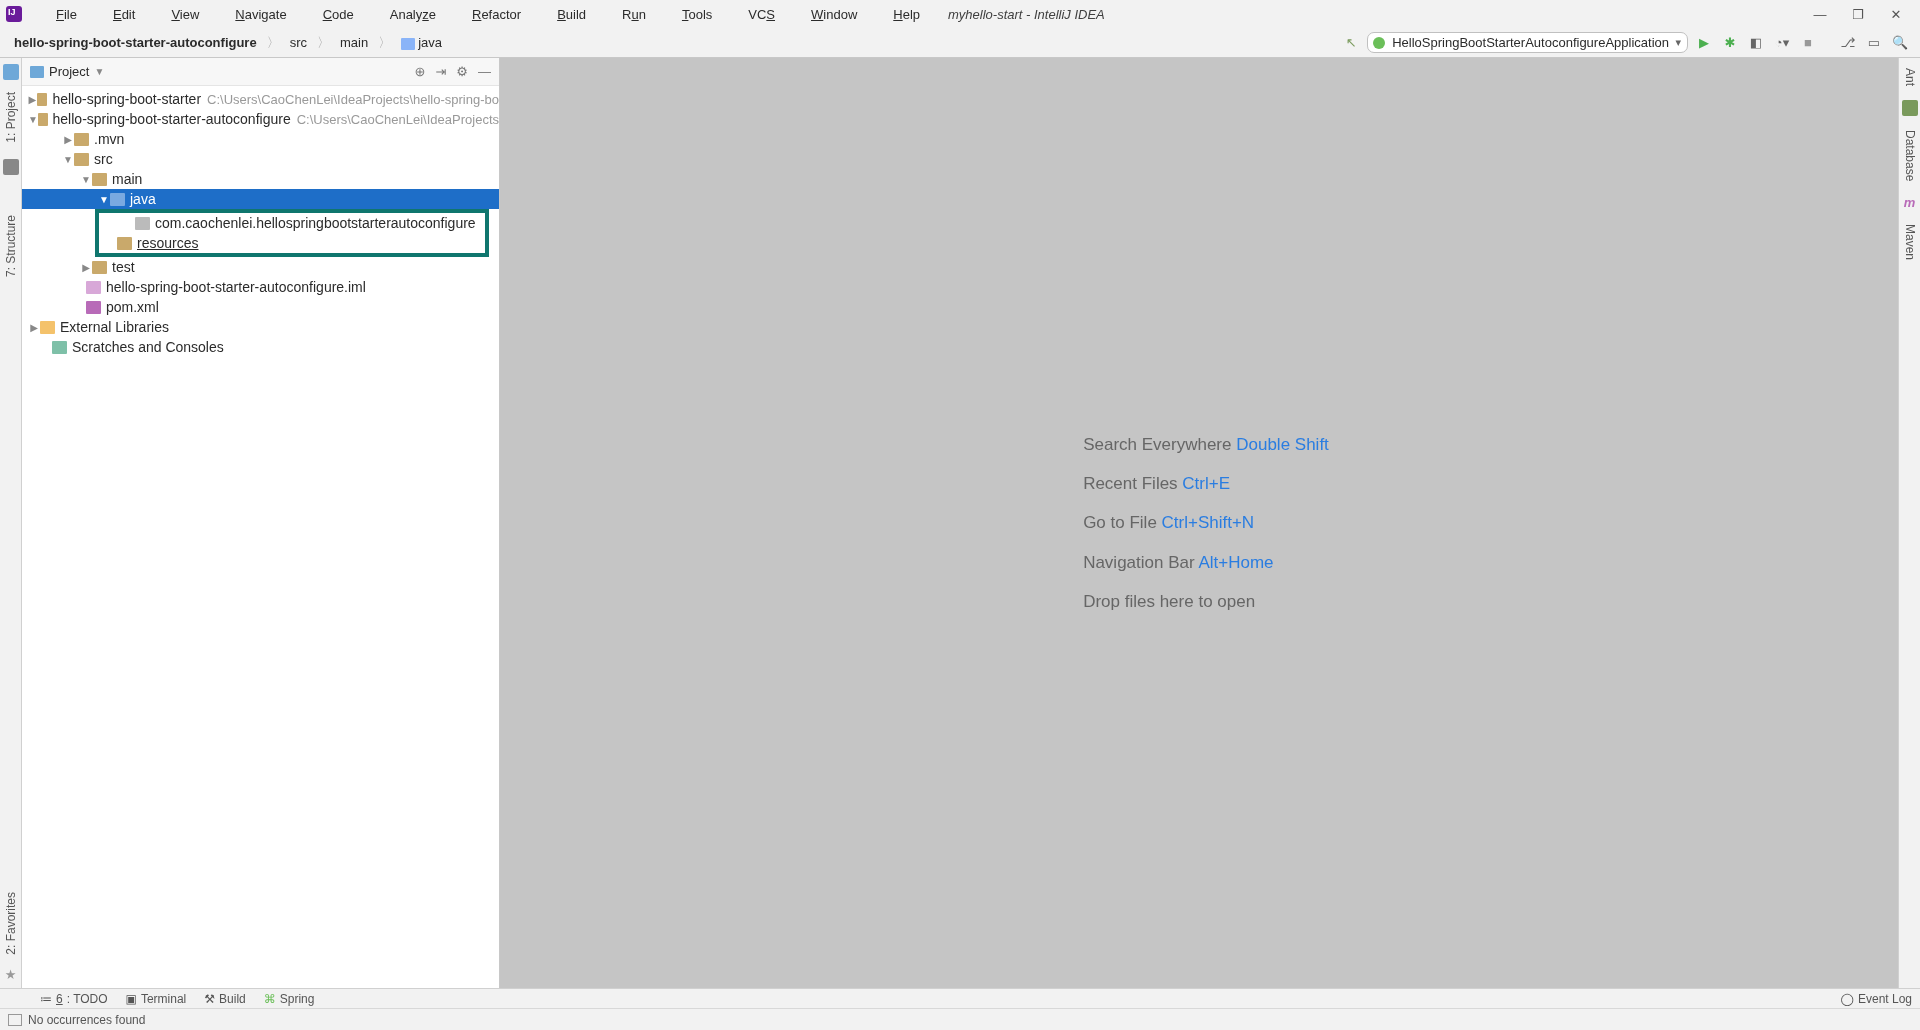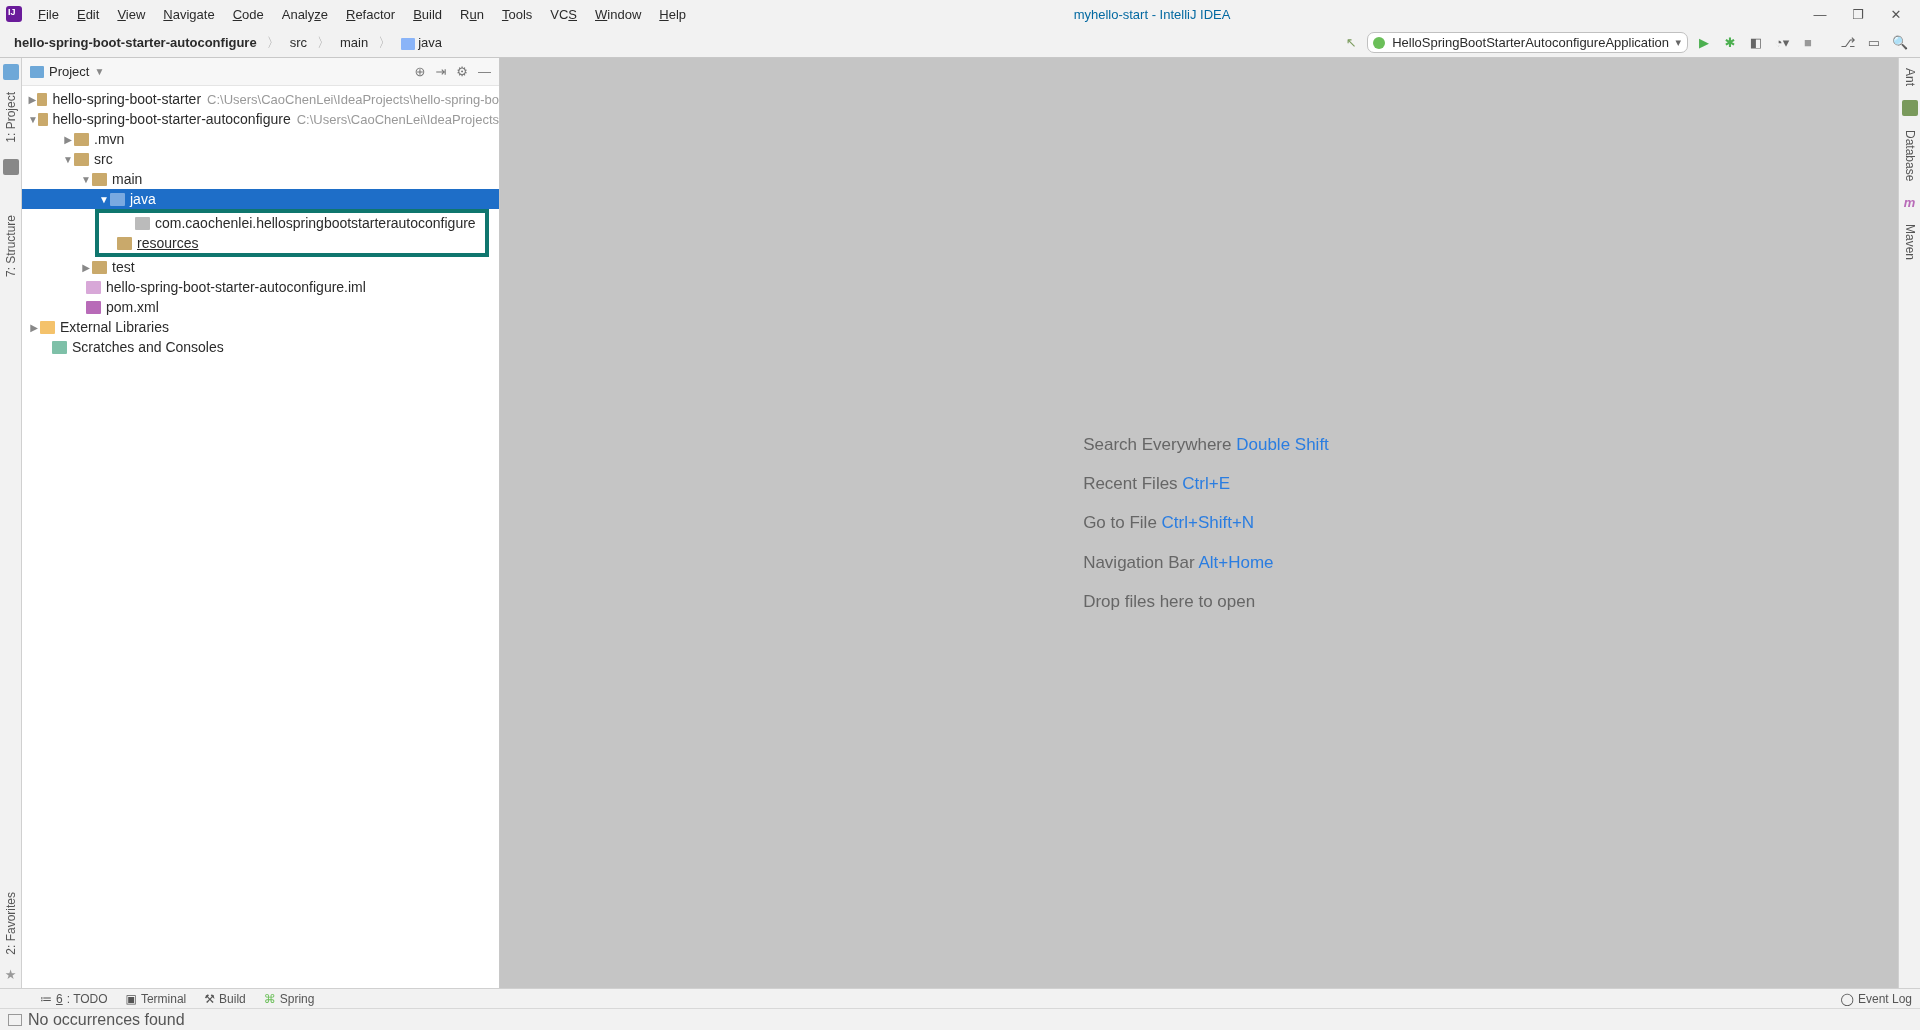--- a/index.html
+++ b/index.html
@@ -1,22 +1,22 @@
 <!DOCTYPE html>
 <html><head>
 <meta charset="utf-8">
 <style>
 * { margin:0; padding:0; box-sizing:border-box; font-family:"Segoe UI",Arial,sans-serif; }
 body { width:1920px; height:1030px; background:#c5c5c5; overflow:hidden; font-size:13px; color:#2b2b2b; }
-.menubar { height:28px; background:#f2f2f2; display:flex; align-items:center; padding:0 6px; gap:2px; }
+.menubar { height:28px; background:#f2f2f2; display:flex; align-items:center; padding:0 6px; gap:20px; }
 .app-icon { width:16px; height:16px; background:#6a1b9a; border-radius:3px; margin-right:6px; display:inline-block; position:relative; }
 .app-icon::after { content:"IJ"; color:#fff; font-size:9px; position:absolute; left:2px; top:1px; font-weight:bold;}
 .menu-item { padding:2px 8px; cursor:default; }
 .menu-item u { text-decoration:underline; }
-.title-center { flex:1; text-align:center; color:#0369a1; padding-right:200px;}
+.title-center { flex:1; text-align:left; color:#404040; padding-right:200px;font-style:italic;}
 .win-controls { display:flex; gap:18px; padding-right:8px; }
 .win-btn { width:20px; text-align:center; color:#555; }
 
 .toolbar { height:30px; background:#f2f2f2; display:flex; align-items:center; padding:0 10px; border-bottom:1px solid #c8c8c8; }
 .breadcrumb { display:flex; align-items:center; gap:4px; font-size:13px;}
 .breadcrumb .sep { color:#aaa; margin:0 2px;}
 .breadcrumb .crumb { padding:2px 4px;}
 .bc-bold { font-weight:bold; }
 .bc-icon-folder { display:inline-block; width:14px;height:12px;background:#8ab4f8;border-radius:1px;margin-right:3px;vertical-align:middle;}
 .tb-right { margin-left:auto; display:flex; align-items:center; gap:6px;}
@@ -63,21 +63,21 @@
 .redbox { border:4px solid #0f766e; margin:0px 10px 0 73px; }
 
 .editor { flex:1; background:#c5c5c5; display:flex; align-items:center; justify-content:center;padding-left:14px;}
 .hints { color:#666; font-size:17px; line-height:2.3;}
 .hints .kb { color:#2a7de1;}
 
 .bottom-tabs { height:20px; background:#f2f2f2; border-top:1px solid #d0d0d0; display:flex; align-items:center; padding:0 8px; gap:18px; font-size:12px;}
 .bt-item { display:flex;align-items:center;gap:4px; color:#555;}
 .bt-right{margin-left:auto;}
 
-.statusbar { height:22px; background:#f2f2f2; border-top:1px solid #d8d8d8; display:flex; align-items:center; padding:0 8px; font-size:16px; color:#555;}
+.statusbar { height:22px; background:#f2f2f2; border-top:1px solid #d8d8d8; display:flex; align-items:center; padding:0 8px; font-size:12px; color:#555;}
 .sb-ic{width:14px;height:12px;border:1px solid #999;margin-right:6px;}
 .hammer{color:#7a9a5c;}
 </style>
 </head>
 <body>
 
 <div class="menubar">
   <span class="app-icon"></span>
   <span class="menu-item"><u>F</u>ile</span>
   <span class="menu-item"><u>E</u>dit</span>

